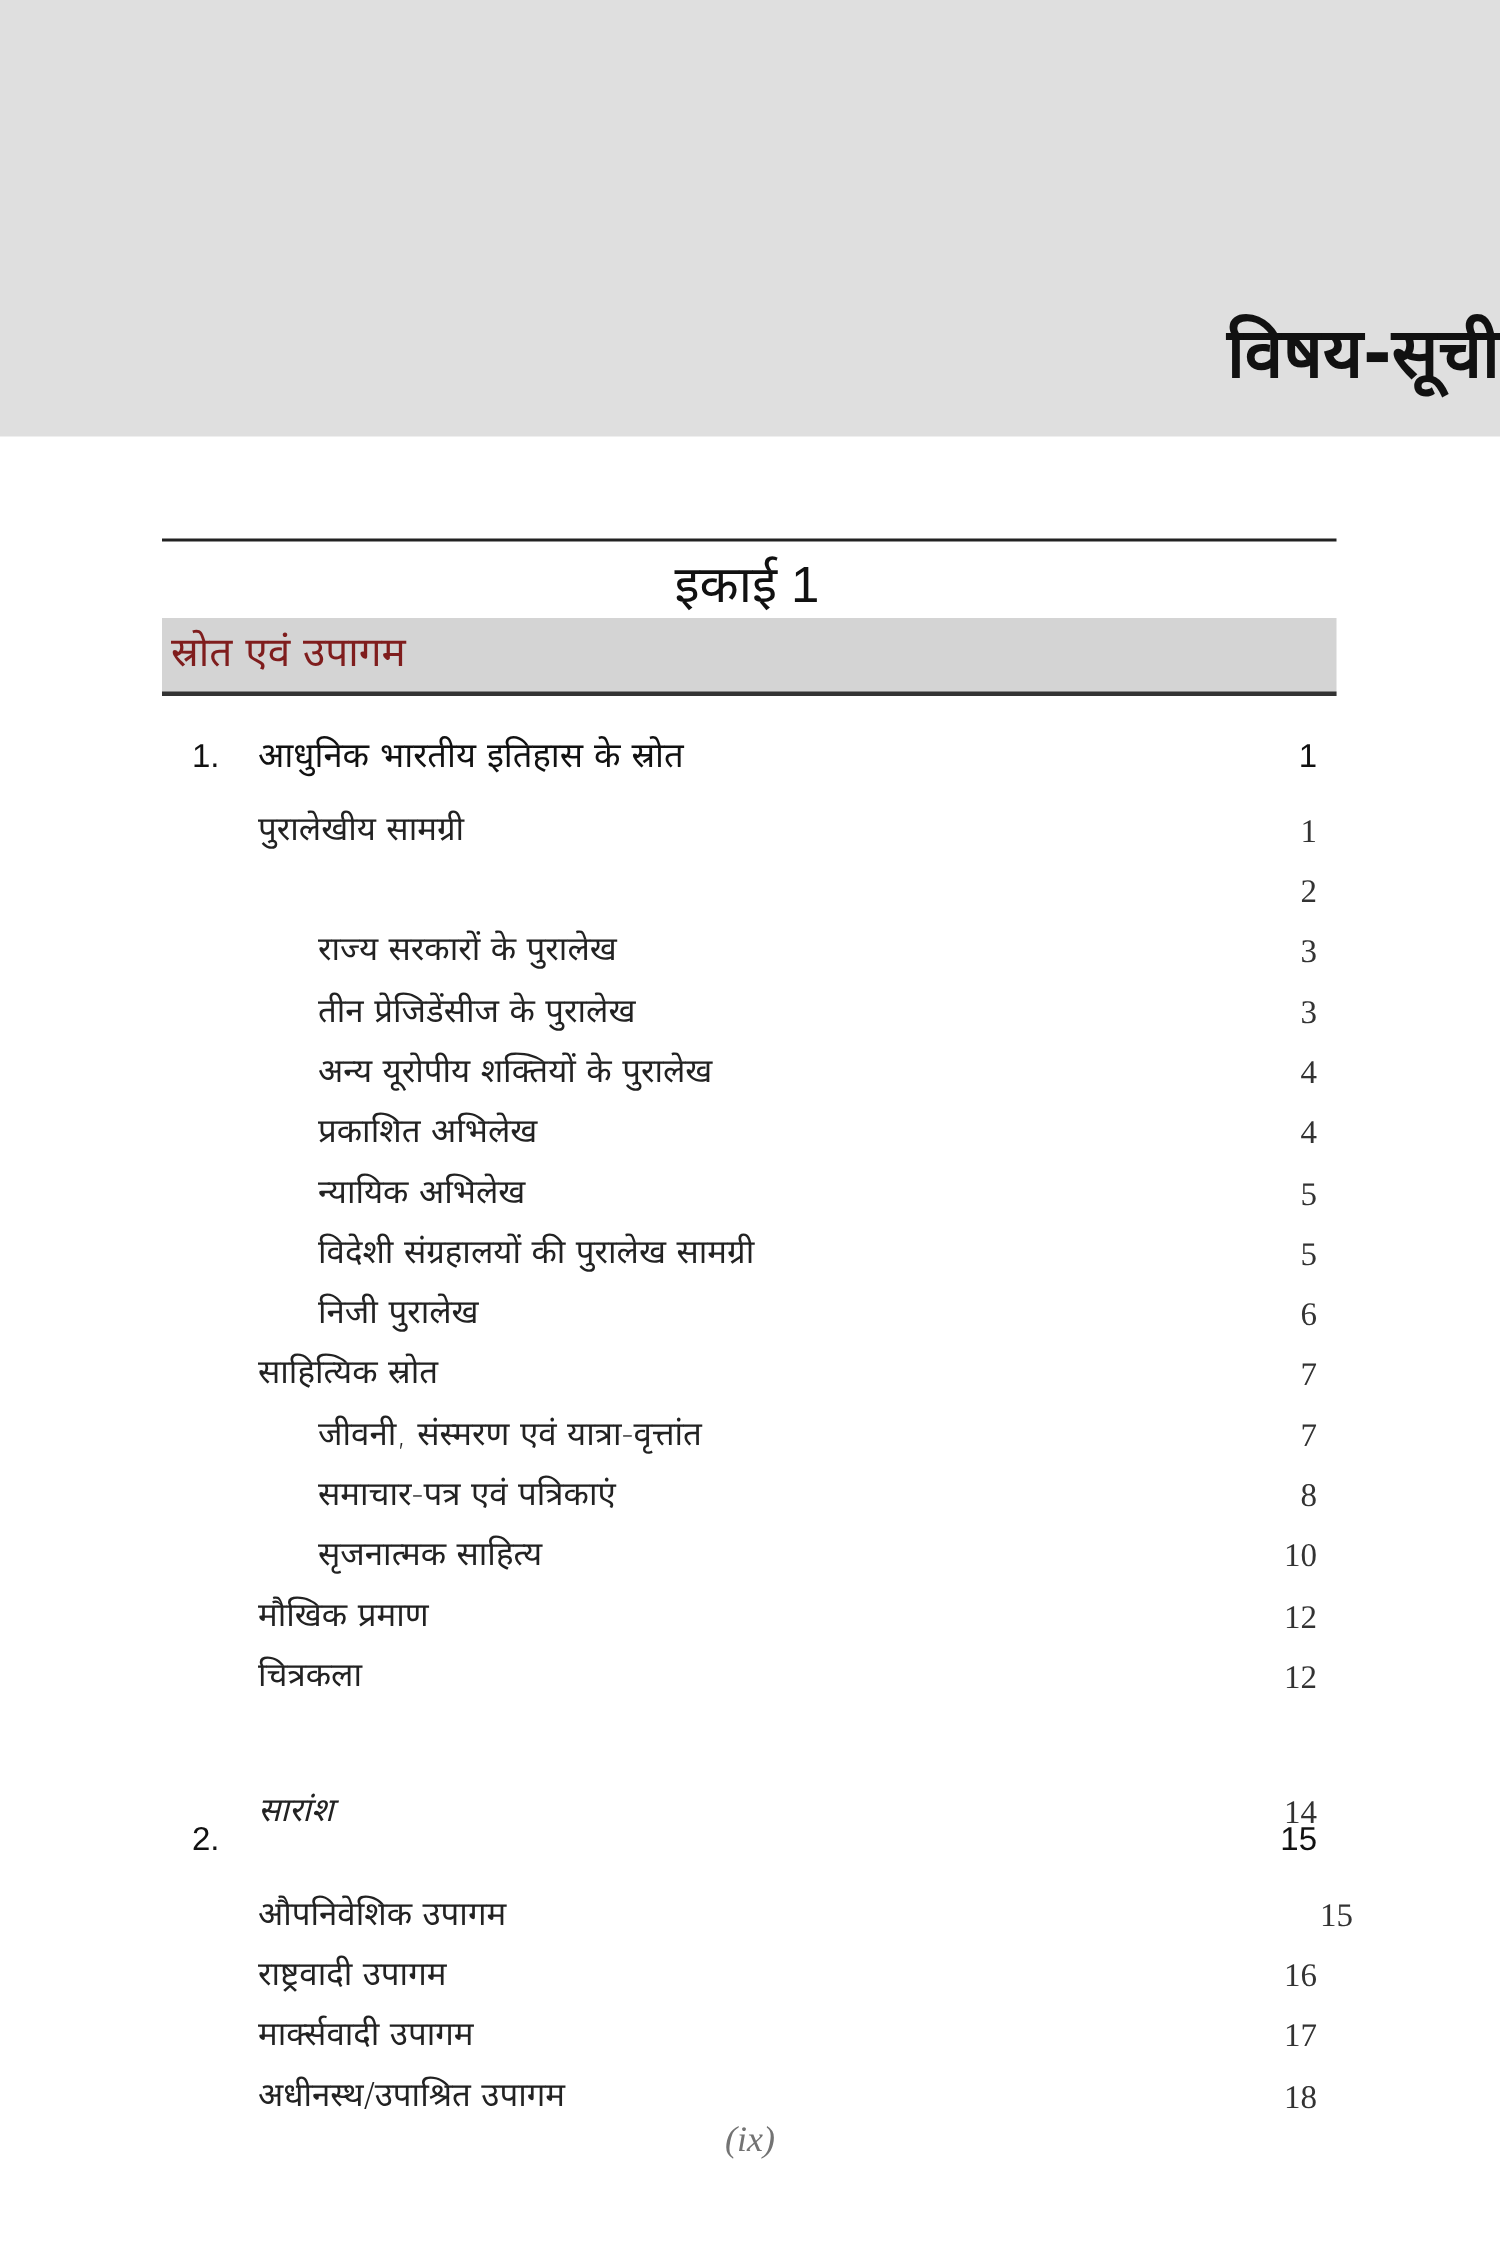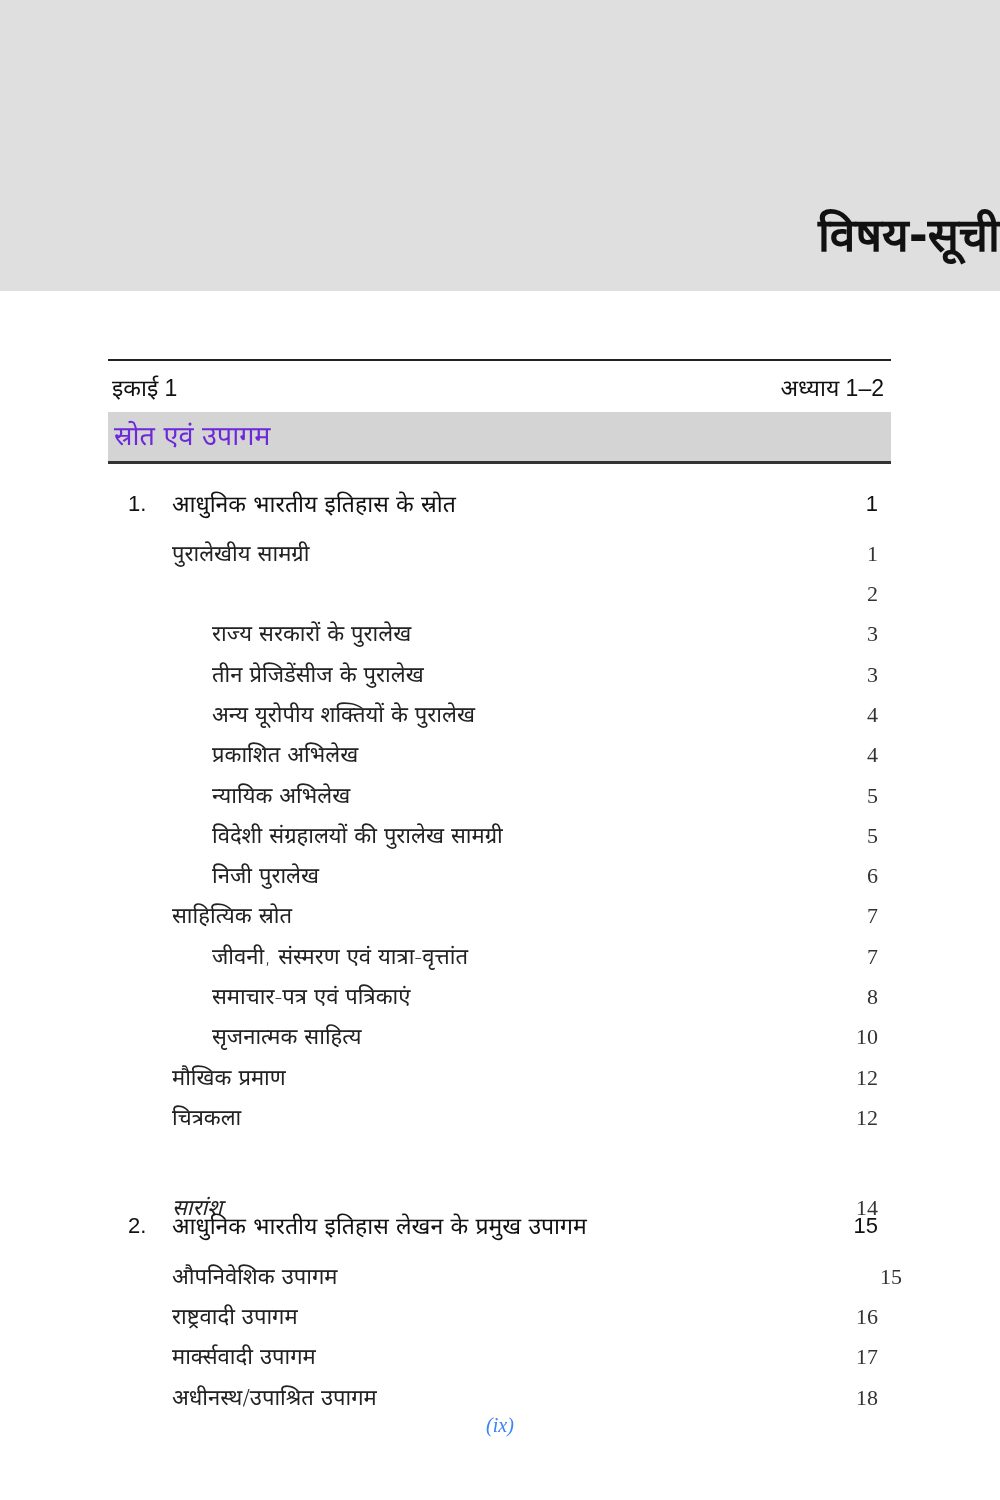--- a/index.html
+++ b/index.html
@@ -38,37 +38,38 @@
       background: #222;
     }
     .unit-row {
       position: absolute;
       left: 112px; width: 772px;
       top: 365px; height: 44px;
       display: flex;
       justify-content: space-between;
       align-items: center;
       font-family: "Liberation Sans", "DejaVu Sans", sans-serif;
-      font-size: 23px;
-      color: #111;
+      font-size: 34px;
+      color: #111;
+      flex-direction: column;
     }
     .unit-bar {
       position: absolute;
       left: 108px; width: 783px;
       top: 412px; height: 49px;
       background: #d4d4d4;
       border-bottom: 3px solid #333;
       box-sizing: content-box;
     }
     .unit-bar-title {
       position: absolute;
       left: 6px; top: 4px;
       font-size: 27px;
       line-height: 40px;
-      color: #6d28d9;
+      color: #7f1d1d;
       text-align: center;
     }
     .toc {
       position: absolute;
       left: 0; top: 0;
       width: 1000px;
     }
     .toc-row {
       position: absolute;
       left: 0;
@@ -114,22 +115,22 @@
     .toc-row.lvl1 .label { left: 172px; }
     .toc-row.lvl2 .label { left: 212px; }
     .toc-row .label.italic { font-style: italic; }
     .folio {
       position: absolute;
       left: 0; width: 1000px;
       top: 1414px;
       text-align: center;
       font-family: "Liberation Serif", "DejaVu Serif", serif;
       font-style: italic;
-      font-size: 20px;
-      color: #3b82f6;
+      font-size: 24px;
+      color: #737373;
     }
   </style>
 </head>
 <body>
 
 <div class="header-band"></div>
 <div class="page-title">विषय-सूची</div>
 
 <div class="unit-top-rule"></div>
 <div class="unit-row">
@@ -204,21 +205,20 @@
     <div class="toc-row lvl1" style="top: 1098px;">
       <span class="label">चित्रकला</span>
       <span class="page">12</span>
     </div>
     <div class="toc-row lvl1" style="top: 1188px;">
       <span class="label italic">सारांश</span>
       <span class="page">14</span>
     </div>
     <div class="toc-row lvl0 chapter" style="top: 1206px;">
       <span class="num">2.</span>
-      <span class="label">आधुनिक भारतीय इतिहास लेखन के प्रमुख उपागम</span>
       <span class="page">15</span>
     </div>
     <div class="toc-row lvl1" style="top: 1257px; padding-left: 24px;">
       <span class="label">औपनिवेशिक उपागम</span>
       <span class="page">15</span>
     </div>
     <div class="toc-row lvl1" style="top: 1297px;">
       <span class="label">राष्ट्रवादी उपागम</span>
       <span class="page">16</span>
     </div>

